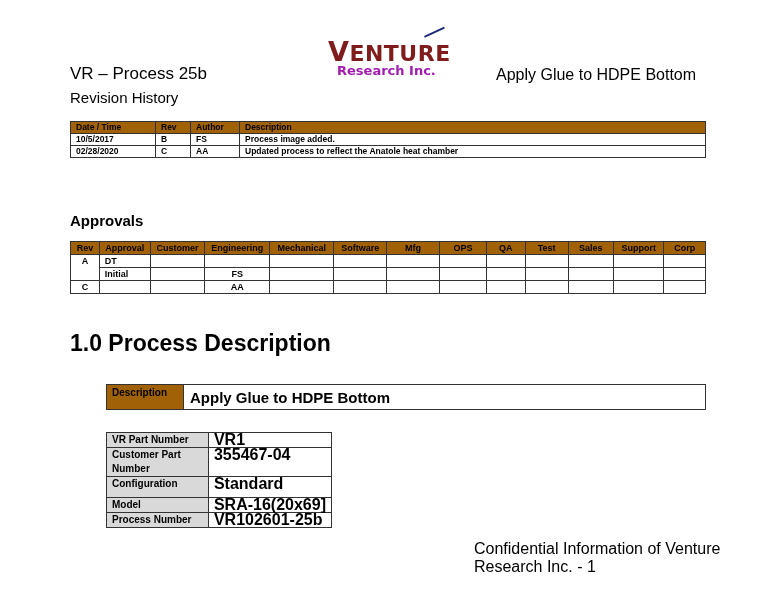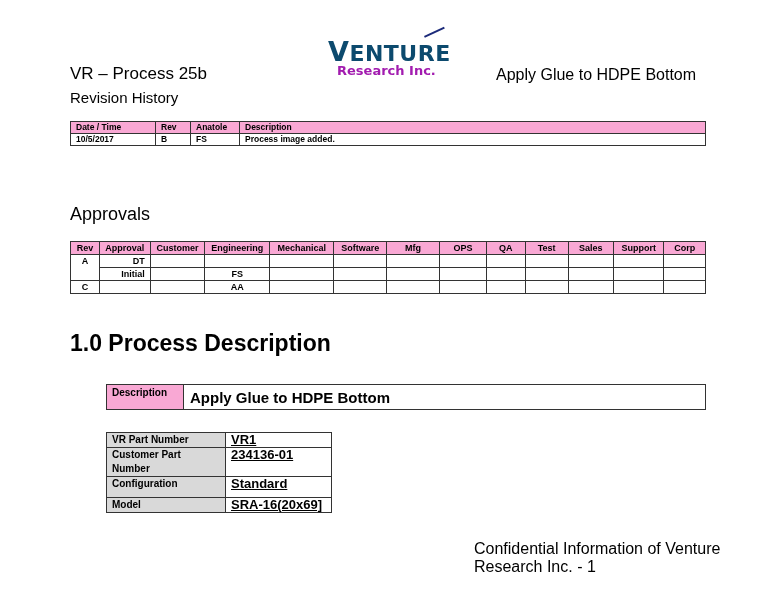--- a/index.html
+++ b/index.html
@@ -2,46 +2,46 @@
 <html><head>
 <meta charset="utf-8">
 <style>
   html, body { margin: 0; padding: 0; background: #ffffff; }
   body { width: 776px; height: 600px; position: relative; overflow: hidden;
          font-family: "Liberation Sans", "DejaVu Sans", sans-serif; color: #000; }
   .abs { position: absolute; }
   .hdr-left { left: 70px; top: 64px; font-size: 17px; }
   .hdr-right { left: 496px; top: 66px; font-size: 16px; }
   .logo { left: 328px; top: 36px; width: 124px; height: 46px; }
-  .logo-top { position: absolute; left: 0; top: 0; font-weight: bold; color: #0c4a6e;
+  .logo-top { position: absolute; left: 0; top: 0; font-weight: bold; color: #7f1d1d;
               font-size: 22px; letter-spacing: 0.5px; font-family: "DejaVu Sans", sans-serif; }
   .logo-top .big { font-size: 27px; }
   .logo-swoosh { position: absolute; left: 96px; top: 0; width: 22px; height: 10px;
                  border-top: 2px solid #1c2a7a; transform: rotate(-25deg); transform-origin: left top; }
   .logo-bot { position: absolute; left: 9px; top: 27px; font-weight: bold; font-size: 13px; color: #a21caf;
               font-family: "DejaVu Sans", sans-serif; }
   .h-rev { left: 70px; top: 89px; font-size: 15px; font-weight: normal; }
-  .h-appr { left: 70px; top: 204px; font-size: 18px; font-weight: normal; }
+  .h-appr { left: 70px; top: 212px; font-size: 15px; font-weight: bold; }
   .h-proc { left: 70px; top: 330px; font-size: 23px; font-weight: bold; }
   table { border-collapse: collapse; }
   td, th { border: 1px solid #333; padding: 0 5px; font-size: 8.5px; font-weight: bold; text-align: left;
            white-space: nowrap; }
-  th { background: #f9a8d4; font-weight: bold; }
+  th { background: #a16207; font-weight: bold; }
   .rev-table { left: 70px; top: 121px; width: 636px; }
   .rev-table th, .rev-table td { height: 11px; line-height: 11px; }
   .appr-table { left: 70px; top: 241px; width: 636px; }
   .appr-table th, .appr-table td { height: 12px; line-height: 12px; font-size: 9px; text-align: center; }
-  .appr-table td.l { text-align: right; }
+  .appr-table td.l { text-align: left; }
   .appr-table td.rev { vertical-align: top; }
   .desc-table { left: 106px; top: 384px; width: 600px; }
   .desc-table th { font-size: 10px; width: 66px; height: 22px; vertical-align: top; padding-top: 2px; }
   .desc-table td { font-size: 15px; padding-left: 6px; height: 22px; }
   .info-table { left: 106px; top: 432px; width: 226px; }
   .info-table th { background: #d9d9d9; font-size: 10px; width: 108px; vertical-align: top; line-height: 14px; white-space: normal; }
-  .info-table td { font-size: 13px; vertical-align: top; line-height: 14px; text-decoration: underline; }
+  .info-table td { font-size: 16px; vertical-align: top; line-height: 14px; }
   .footer { left: 474px; top: 540px; font-size: 16px; }
 </style>
 </head>
 <body>
 
 <div class="abs hdr-left">VR – Process 25b</div>
 
 <div class="abs logo">
   <div class="logo-top"><span class="big">V</span><span>ENTURE</span></div>
   <div class="logo-swoosh"></div>
@@ -50,28 +50,34 @@
 
 <div class="abs hdr-right">Apply Glue to HDPE Bottom</div>
 
 <div class="abs h-rev">Revision History</div>
 
 <table class="abs rev-table">
   <tbody>
       <tr>
     <th style="width:74px">Date / Time</th>
     <th style="width:24px">Rev</th>
-    <th style="width:38px">Anatole</th>
+    <th style="width:38px">Author</th>
     <th>Description</th>
   </tr>
   <tr>
     <td>10/5/2017</td>
     <td>B</td>
     <td>FS</td>
     <td>Process image added.</td>
+  </tr>
+  <tr>
+    <td>02/28/2020</td>
+    <td>C</td>
+    <td>AA</td>
+    <td>Updated process to reflect the Anatole heat chamber</td>
   </tr>
 </tbody>
   </table>
 
 <div class="abs h-appr">Approvals</div>
 
 <table class="abs appr-table">
   <tbody>
       <tr>
     <th style="width:18px">Rev</th>
@@ -147,26 +153,30 @@
   </table>
 
 <table class="abs info-table">
   <tbody>
       <tr>
     <th>VR Part Number</th>
     <td>VR1</td>
   </tr>
   <tr>
     <th>Customer Part Number</th>
-    <td>234136-01</td>
+    <td>355467-04</td>
   </tr>
   <tr>
     <th style="height:20px">Configuration</th>
     <td>Standard</td>
   </tr>
   <tr>
     <th>Model</th>
     <td>SRA-16(20x69]</td>
   </tr>
+  <tr>
+    <th>Process Number</th>
+    <td>VR102601-25b</td>
+  </tr>
 </tbody>
   </table>
 
 <div class="abs footer">Confidential Information of Venture Research Inc. - 1</div>
 
 </body></html>

